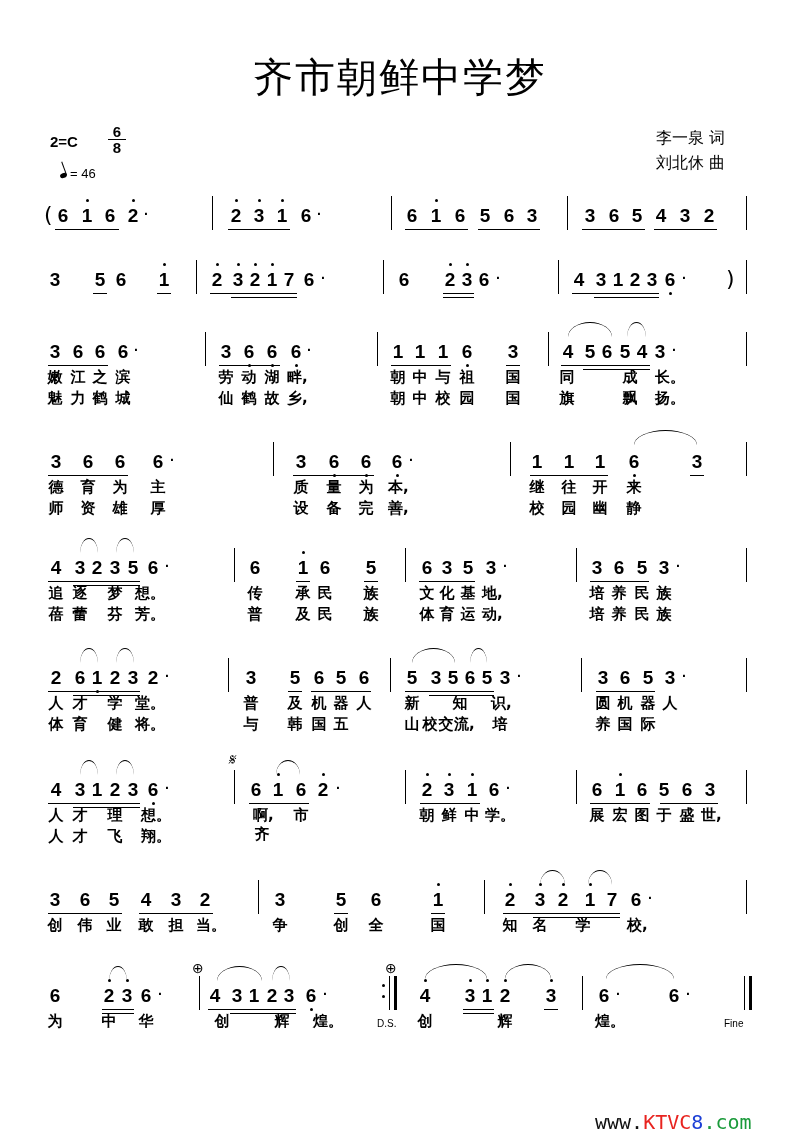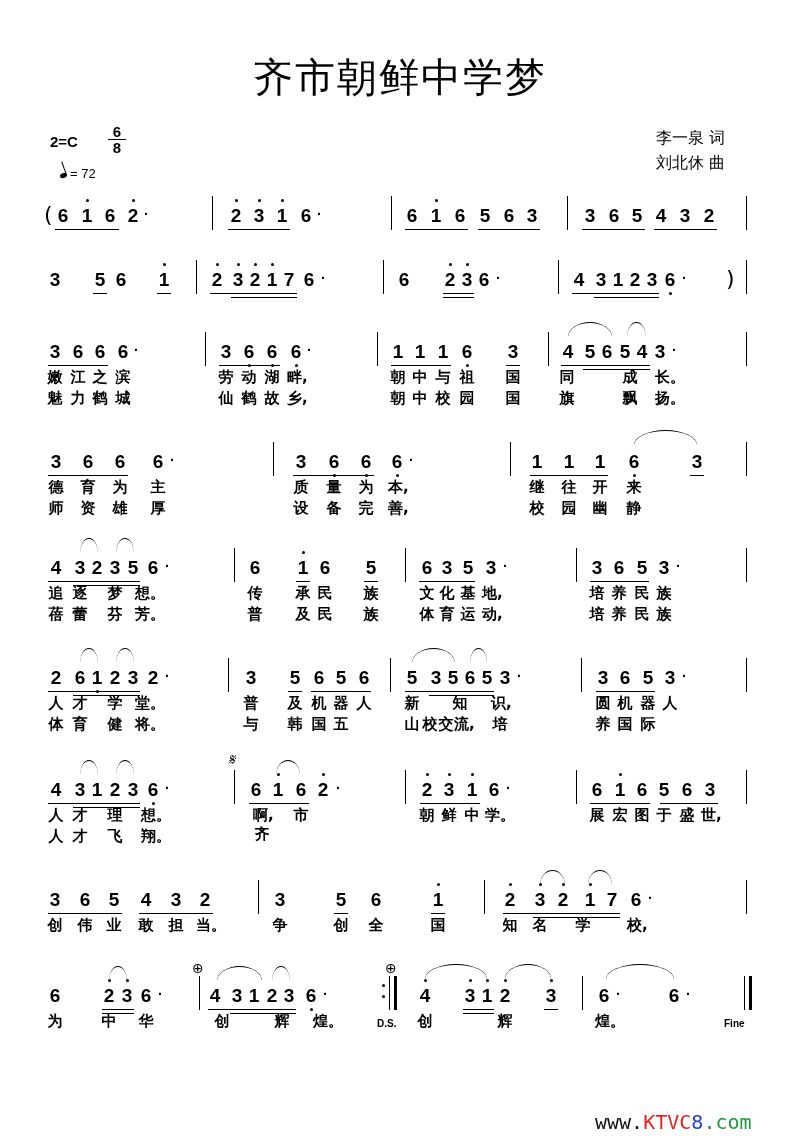--- a/index.html
+++ b/index.html
@@ -16,37 +16,37 @@
   .n{position:absolute;font-family:"Liberation Sans",sans-serif;font-weight:bold;font-size:19px;line-height:20px;height:20px;width:14px;text-align:center;top:0;}
   .n .hi{position:absolute;left:6px;top:-7px;width:3px;height:3px;background:#000;border-radius:50%;}
   .n .lo{position:absolute;left:6px;top:22px;width:3px;height:3px;background:#000;border-radius:50%;}
   .dot{position:absolute;font-weight:bold;font-size:14px;top:0;font-family:"Liberation Sans",sans-serif;}
   .ul{position:absolute;height:0;border-top:1.5px solid #000;}
   .bar{position:absolute;top:-10px;width:0;height:34px;border-left:1.5px solid #000;}
   .dbar{position:absolute;top:-10px;width:4px;height:34px;border-left:1.5px solid #000;border-right:3px solid #000;}
   .tie{position:absolute;height:14px;border-top:1.5px solid #000;border-radius:50% 50% 0 0/100% 100% 0 0;}
   .paren{position:absolute;font-size:22px;top:-4px;}
   .lyr{position:absolute;font-size:15px;font-weight:bold;width:18px;text-align:center;}
-  .small{position:absolute;font-size:10px;font-family:"Liberation Sans",sans-serif;font-weight:bold;}
+  .small{position:absolute;font-size:10px;font-family:"Liberation Sans",sans-serif;}
   .segno{position:absolute;font-size:16px;font-style:italic;font-family:"DejaVu Serif",serif;}
   .coda{position:absolute;font-size:14px;}
   .repdots{position:absolute;width:3px;}
   .repdots i{display:block;width:3px;height:3px;background:#000;border-radius:50%;margin-bottom:8px;}
   .wm{position:absolute;left:595px;top:1110px;font-size:20px;font-family:"DejaVu Sans Mono",monospace;letter-spacing:0px;}
 </style>
 </head>
 <body>
 
 <div class="title">齐市朝鲜中学梦</div>
 <div class="key">2=C</div>
 <div class="timesig">
   <span class="num">6</span>
   <span>8</span>
 </div>
-<div class="tempo"><span class="qnote"></span><span>= 72</span></div>
+<div class="tempo"><span class="qnote"></span><span>= 46</span></div>
 <div class="credits">
   <div>李一泉 词</div>
   <div>刘北休 曲</div>
 </div>
 
 <div id="score">
     <div class="system" style="top: 206px;">
       <div class="paren" style="left: 44px;">(</div>
       <div class="n" style="left: 56px;">6</div>
       <div class="n" style="left: 80px;">1<span class="hi"></span></div>

